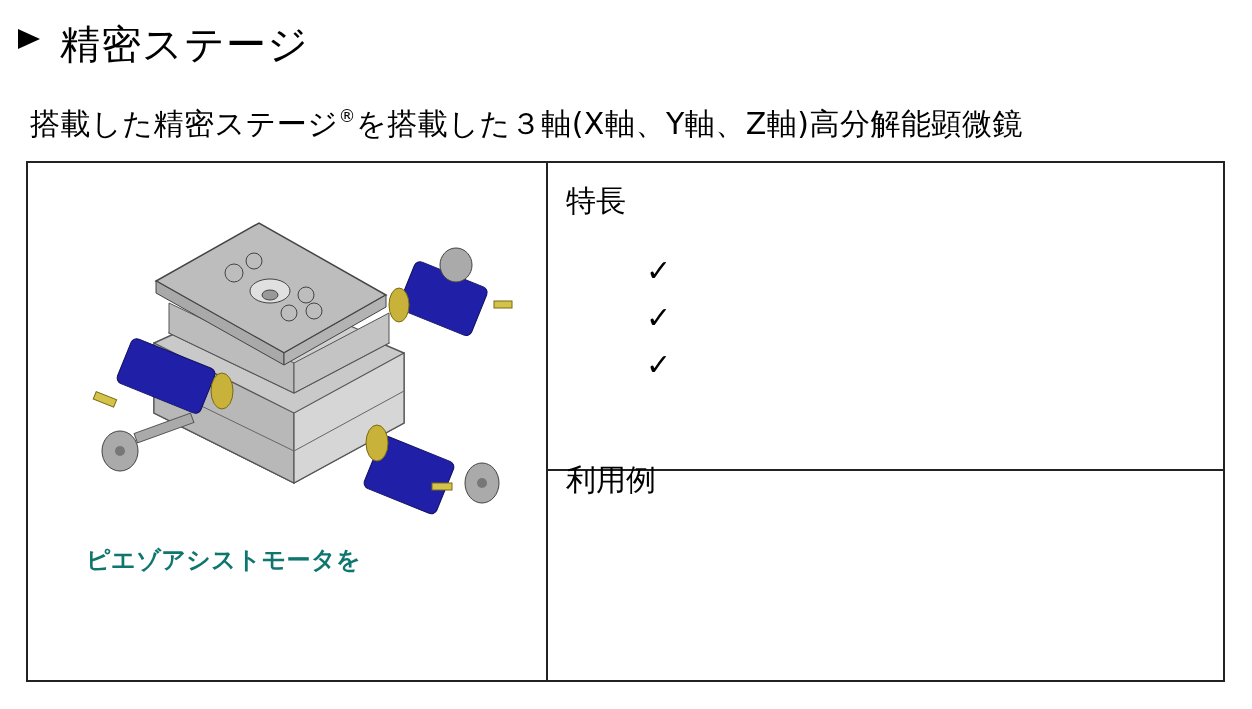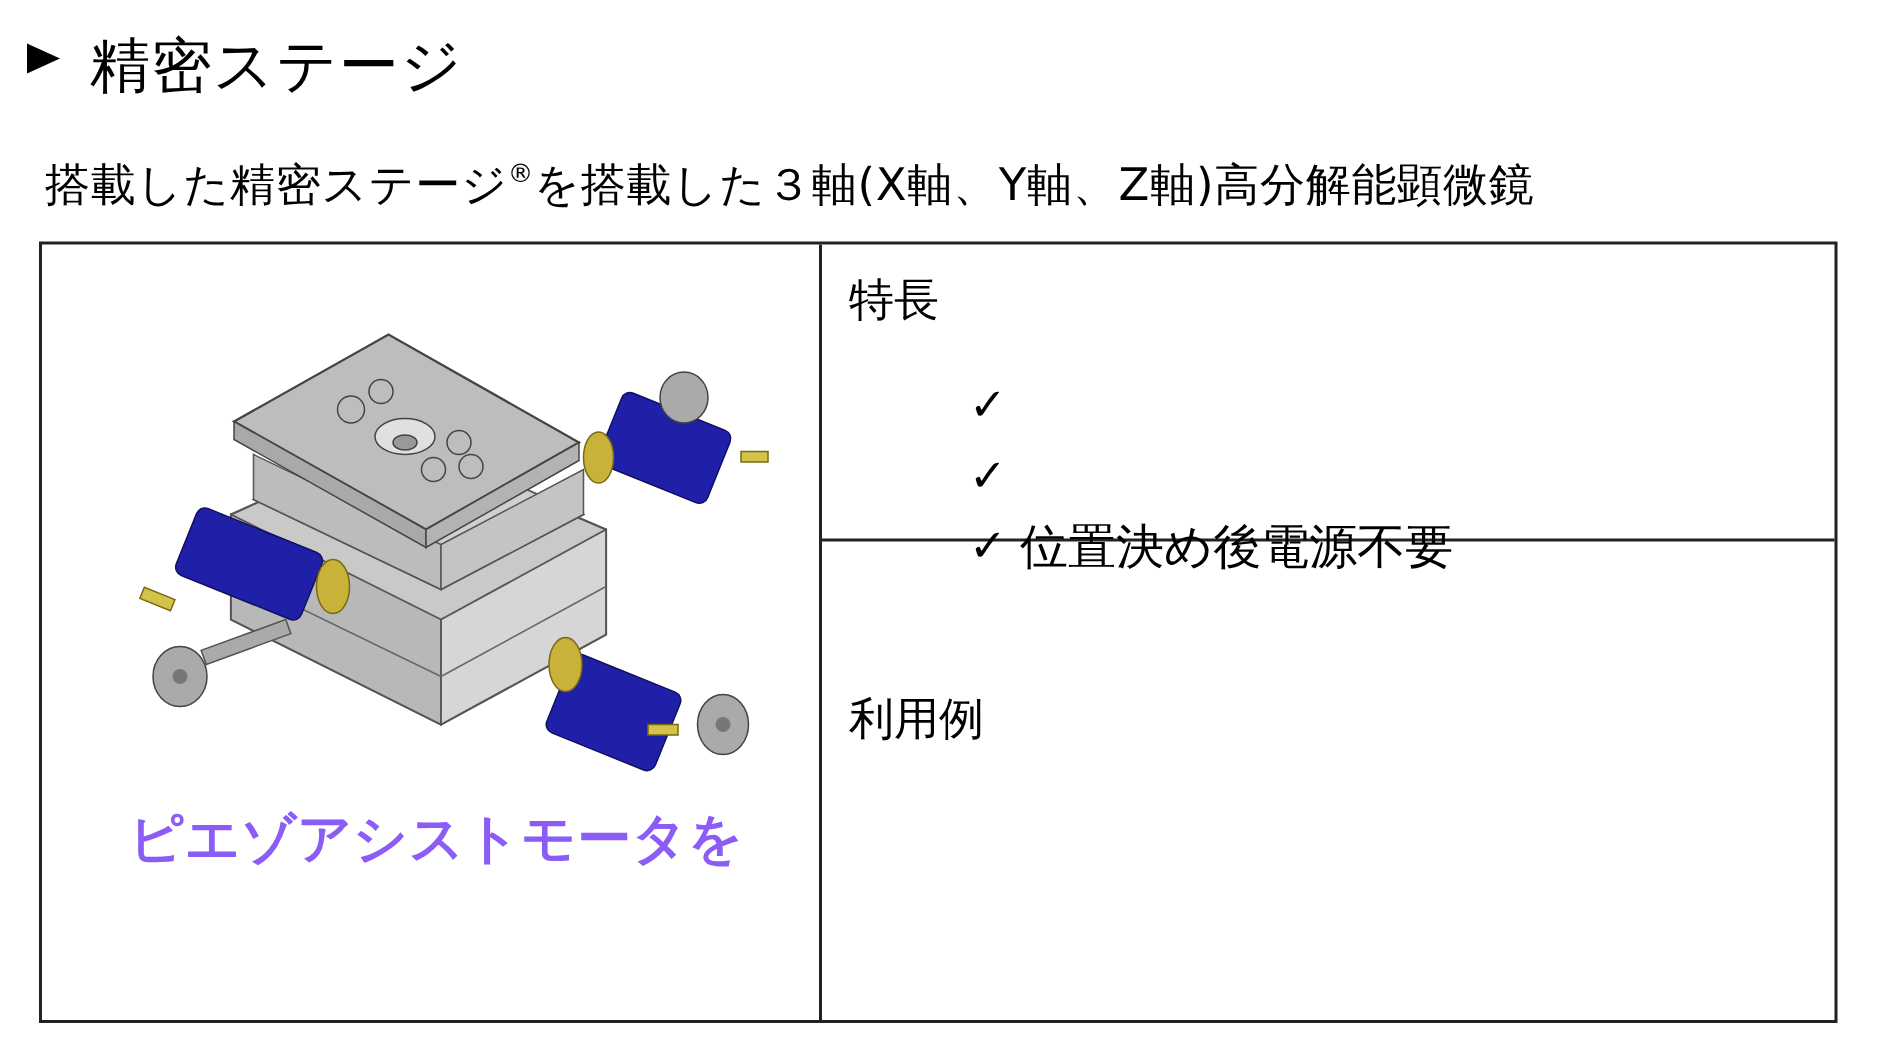--- a/index.html
+++ b/index.html
@@ -7,30 +7,30 @@
     width: 1252px; height: 709px; position: relative; overflow: hidden;
     font-family: "DejaVu Sans", "Liberation Sans", sans-serif; color: #000;
   }
   .title-row { position: absolute; left: 18px; top: 14px; height: 60px; display: flex; align-items: center; }
   .title-arrow { width: 0; height: 0; border-top: 10px solid transparent; border-bottom: 10px solid transparent; border-left: 22px solid #000; margin-right: 20px; margin-top: -10px; }
   .title-text { font-size: 40px; line-height: 60px; letter-spacing: 1px; }
   .subtitle { position: absolute; left: 30px; top: 94px; font-size: 30px; line-height: 44px; letter-spacing: 0.5px; white-space: nowrap; }
   .subtitle sup { font-size: 17px; vertical-align: 12px; }
   .table { position: absolute; left: 26px; top: 161px; width: 1199px; height: 521px; border: 2px solid #222; box-sizing: border-box; }
   .cell-left { position: absolute; left: 0; top: 0; width: 520px; height: 100%; border-right: 2px solid #222; box-sizing: border-box; }
-  .cell-features { position: absolute; left: 520px; top: 0; right: 0; height: 198px; border-bottom: 2px solid #222; box-sizing: border-box; }
+  .cell-features { position: absolute; left: 520px; top: 0; right: 0; height: 308px; border-bottom: 2px solid #222; box-sizing: border-box; }
   .cell-uses { position: absolute; left: 520px; top: 279px; right: 0; bottom: 0; }
   .cell-heading { position: absolute; left: 18px; top: 18px; font-size: 30px; line-height: 40px; }
   .list { position: absolute; left: 98px; margin: 0; padding: 0; list-style: none; }
   .features-list { top: 84px; }
   .uses-list { top: 74px; }
   .list li { font-size: 32px; line-height: 47px; white-space: nowrap; display: flex; align-items: center; }
   .check-icon { display: inline-block; width: 34px; font-size: 30px; }
   .bullet-icon { display: inline-block; width: 12px; height: 12px; border-radius: 50%; background: #000; margin: 0 20px 0 6px; }
-  .caption { position: absolute; left: 58px; top: 374px; color: #8b5cf6; font-size: 36px; line-height: 46px; font-weight: bold; letter-spacing: 0.5px; }
+  .caption { position: absolute; left: 58px; top: 374px; color: #0f766e; font-size: 24px; line-height: 46px; font-weight: bold; letter-spacing: 0.5px; }
   .stage-illustration { position: absolute; left: 36px; top: 20px; width: 460px; height: 340px; }
 </style>
 </head>
 <body>
 
 <div class="title-row">
   <span class="title-arrow"></span>
   <span class="title-text">精密ステージ</span>
 </div>
 
@@ -90,21 +90,20 @@
     <div class="cell-heading">特長</div>
     <ul class="list features-list">
       <li>
           <span class="check-icon">✓</span>
         </li>
       <li>
           <span class="check-icon">✓</span>
         </li>
       <li>
           <span class="check-icon">✓</span>
-          <span>位置決め後電源不要</span>
         </li>
     </ul>
   </div>
 
   <div class="cell-uses">
     <div class="cell-heading">利用例</div>
   </div>
 </div>
 
 </body></html>

